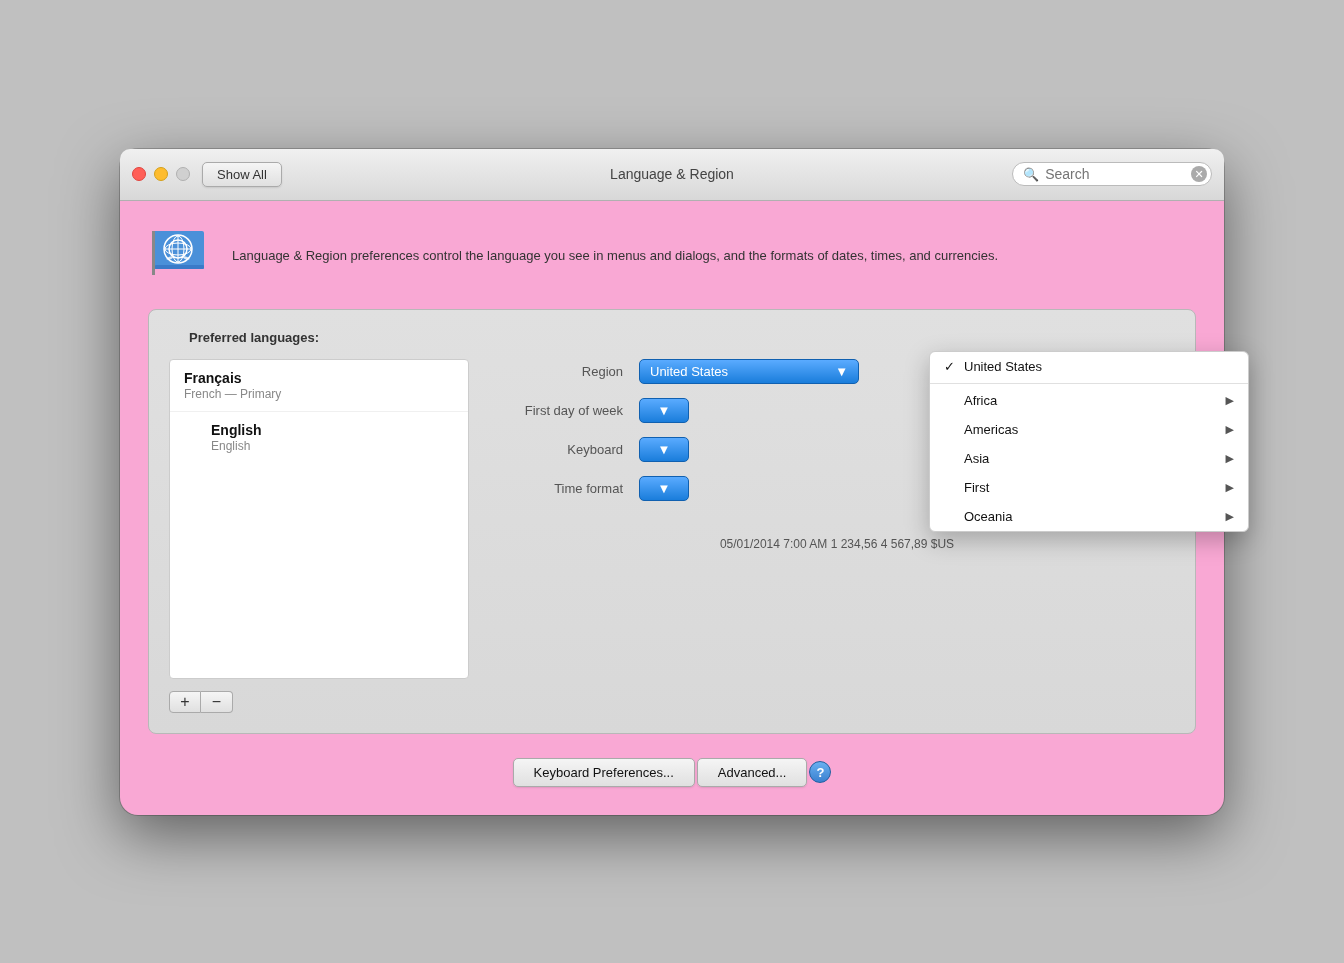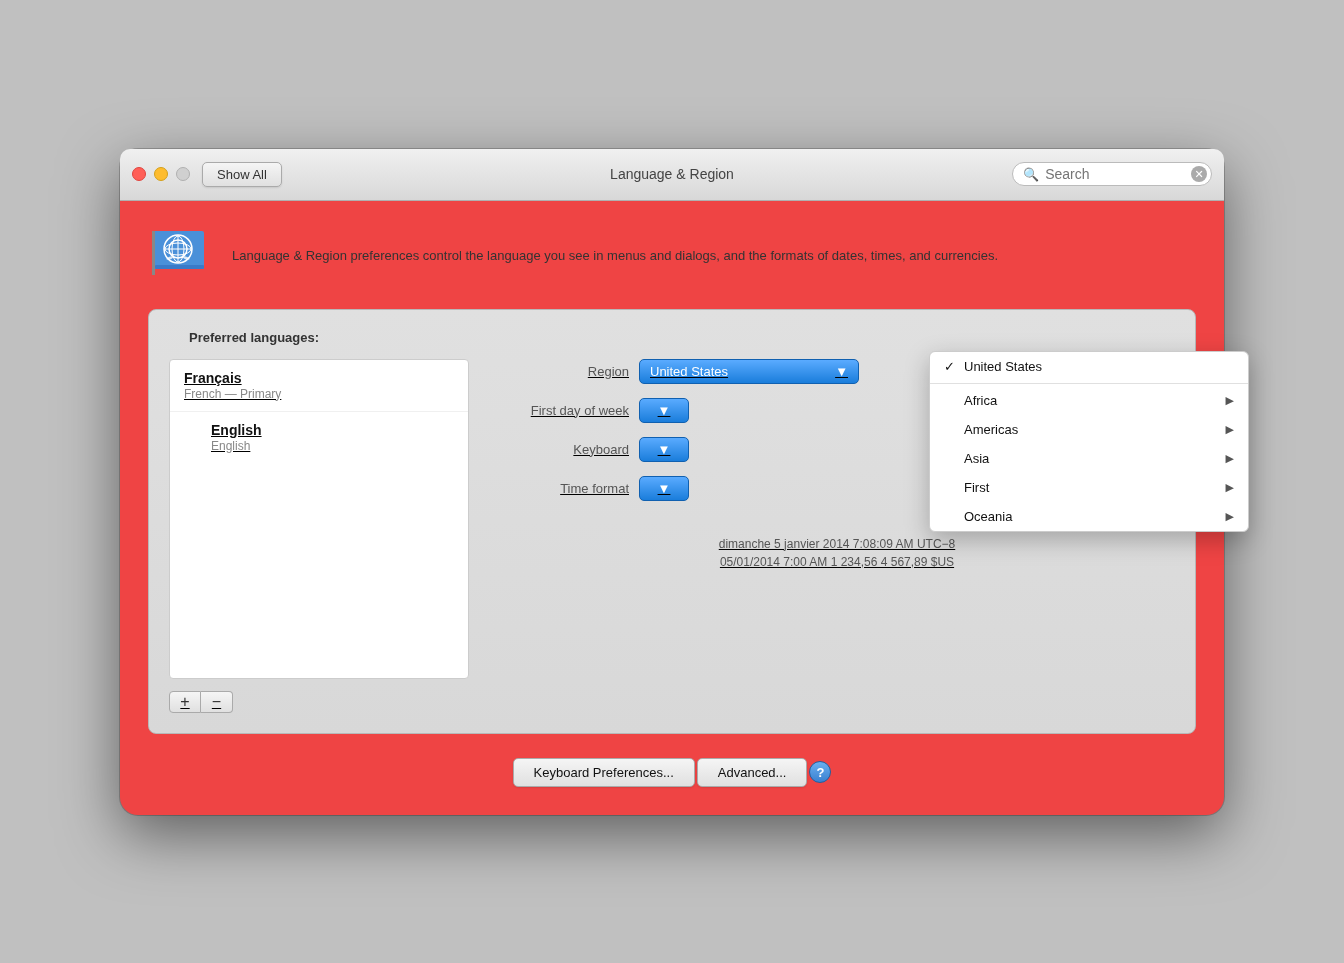--- a/index.html
+++ b/index.html
@@ -8,21 +8,21 @@
       background: #c0c0c0;
       display: flex;
       align-items: center;
       justify-content: center;
       min-height: 963px;
       font-family: -apple-system, "Helvetica Neue", Arial, sans-serif;
     }
 
     .window {
       width: 1104px;
-      background: #ef4444;
+      background: #f9a8d4;
       border-radius: 18px;
       box-shadow: 0 20px 60px rgba(0,0,0,0.5), 0 0 0 1px rgba(0,0,0,0.2);
       overflow: visible;
       position: relative;
     }
 
     
     .titlebar {
       background: linear-gradient(to bottom, #f0f0f0, #d8d8d8);
       border-radius: 10px 10px 0 0;
@@ -154,21 +154,20 @@
       font-weight: 600;
       color: #333;
       margin-bottom: 14px;
       padding-left: 20px;
     }
 
     .panel-body {
       display: flex;
       gap: 30px;
       align-items: flex-start;
-      text-decoration: underline;
     }
 
     
     .lang-list {
       width: 300px;
       background: white;
       border: 1px solid #ccc;
       border-radius: 4px;
       min-height: 320px;
       flex-shrink: 0;
@@ -229,21 +228,21 @@
       margin-bottom: 14px;
       position: relative;
     }
 
     .region-label {
       font-size: 13px;
       color: #555;
       text-align: right;
       width: 140px;
       flex-shrink: 0;
-      padding-right: 10px;
+      padding-right: 16px;
     }
 
     .region-select-btn {
       background: linear-gradient(to bottom, #5aabff, #1a7ddb);
       border: 1px solid #1060b0;
       border-radius: 5px;
       color: white;
       font-size: 13px;
       padding: 4px 10px;
       cursor: pointer;
@@ -503,21 +502,20 @@
           </div>
 
           <div class="region-row">
             <span class="region-label">Time format</span>
             <button class="region-select-small">
               <span>▼</span>
             </button>
           </div>
 
           <div class="preview-section">
-            <div class="preview-line1">dimanche 5 janvier 2014 7:08:09 AM UTC−8</div>
             <div class="preview-line2">05/01/2014  7:00 AM     1 234,56     4 567,89 $US</div>
           </div>
 
         </div>
       </div>
     </div>
 
     <div class="bottom-bar">
       <button class="bottom-btn">Keyboard Preferences...</button>
       <button class="bottom-btn">Advanced...</button>

